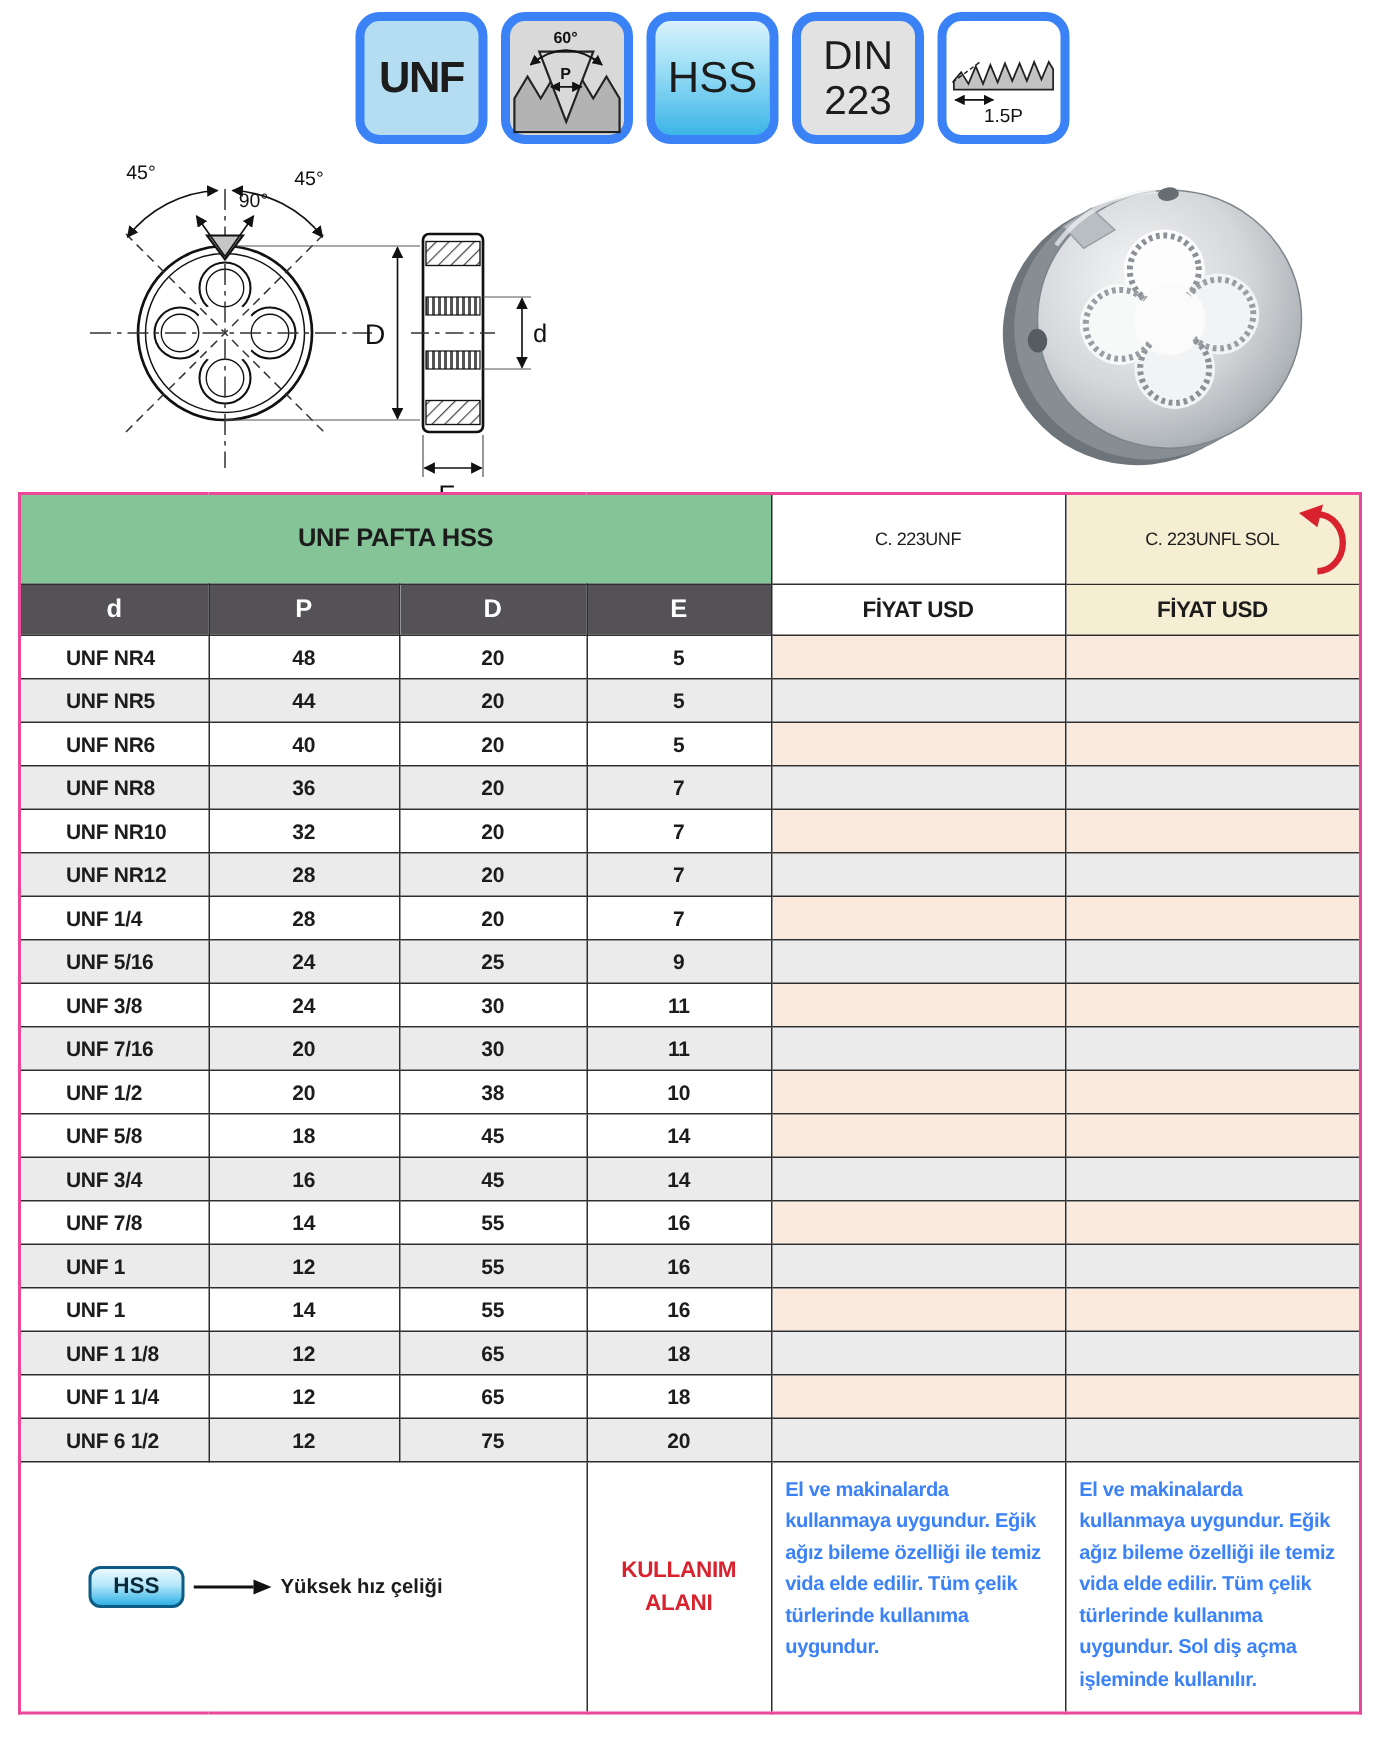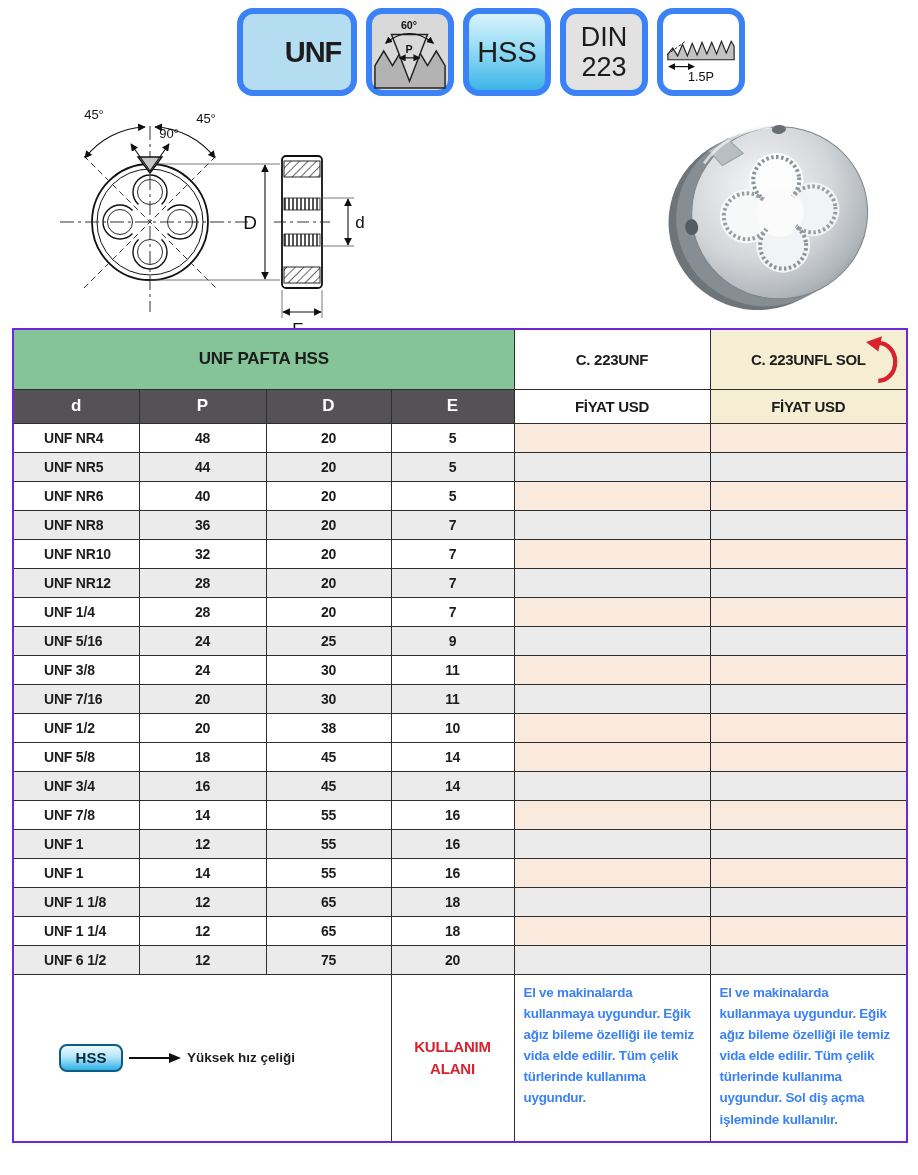--- a/index.html
+++ b/index.html
@@ -7,37 +7,37 @@
     width:918px;height:1175px;position:relative;background:#fff;
     font-family:"Liberation Sans",sans-serif;color:#1c1c1c;overflow:hidden;
   }
   
   .badges{position:absolute;left:237px;top:8px;display:flex;gap:9px;}
   .badge{
     width:76px;height:76px;border:6px solid #3b82f6;border-radius:16px;
     display:flex;align-items:center;justify-content:center;flex-direction:column;
     box-sizing:content-box;background:#fff;
   }
-  .badge-unf{background:var(--badge-blue,#b5ddf1);font-size:29px;font-weight:bold;letter-spacing:-1px;padding-left:32px;}
+  .badge-unf{background:var(--badge-blue,#b5ddf1);font-size:29px;font-weight:bold;letter-spacing:-1px;}
   .badge-hss{background:linear-gradient(180deg,#d9f2fc 0%,#9edff6 40%,#3cb5e8 100%);font-size:29px;}
   .badge-din{background:var(--badge-gray,#e2e2e2);font-size:27px;line-height:1.12;text-align:center;}
   .badge-angle{background:#d9d9d9;}
   .badge-chamfer{background:#fff;}
   
   .tech-drawing{position:absolute;left:52px;top:94px;}
   .die-photo{position:absolute;left:658px;top:116px;}
   
   .spec-table-wrap{position:absolute;left:12px;top:328px;}
-  table{border-collapse:collapse;table-layout:fixed;width:894px;border:2px solid #6d28d9;}
+  table{border-collapse:collapse;table-layout:fixed;width:894px;border:2px solid #ec4899;}
   th,td{border:1px solid #2e2e2e;padding:0;overflow:hidden;}
   thead tr.title-row{height:60px;}
   thead tr.dim-row{height:34px;}
   tbody tr{height:29px;}
   .green-th{background:var(--green-header,#85c497);font-size:17px;font-weight:bold;letter-spacing:-0.2px;}
-  .code-th{background:#fff;font-size:15px;font-weight:bold;letter-spacing:-0.3px;margin-left:44px;}
+  .code-th{background:#fff;font-size:12px;font-weight:normal;letter-spacing:-0.3px;margin-left:44px;}
   .code-th.left-hand{background:var(--cream,#f5eed2);position:relative;}
   .code-th.left-hand .rot-arrow{position:absolute;right:5px;top:5px;}
   .dim-th{background:var(--dark-header,#545157);color:#fff;font-size:17px;font-weight:bold;}
   .price-th{background:#fff;font-size:15px;font-weight:bold;letter-spacing:-0.3px;}
   .price-th.left-hand{background:var(--cream,#f5eed2);}
   tbody td{font-size:14px;font-weight:bold;text-align:center;background:#fff;letter-spacing:-0.2px;}
   tbody tr.alt td{background:var(--row-alt,#ebebeb);}
   tbody td.size-cell{text-align:left;padding-left:30px;}
   tbody td.price-cell{background:var(--peach,#faeadd);}
   tfoot td{height:152px;background:#fff;vertical-align:middle;}

